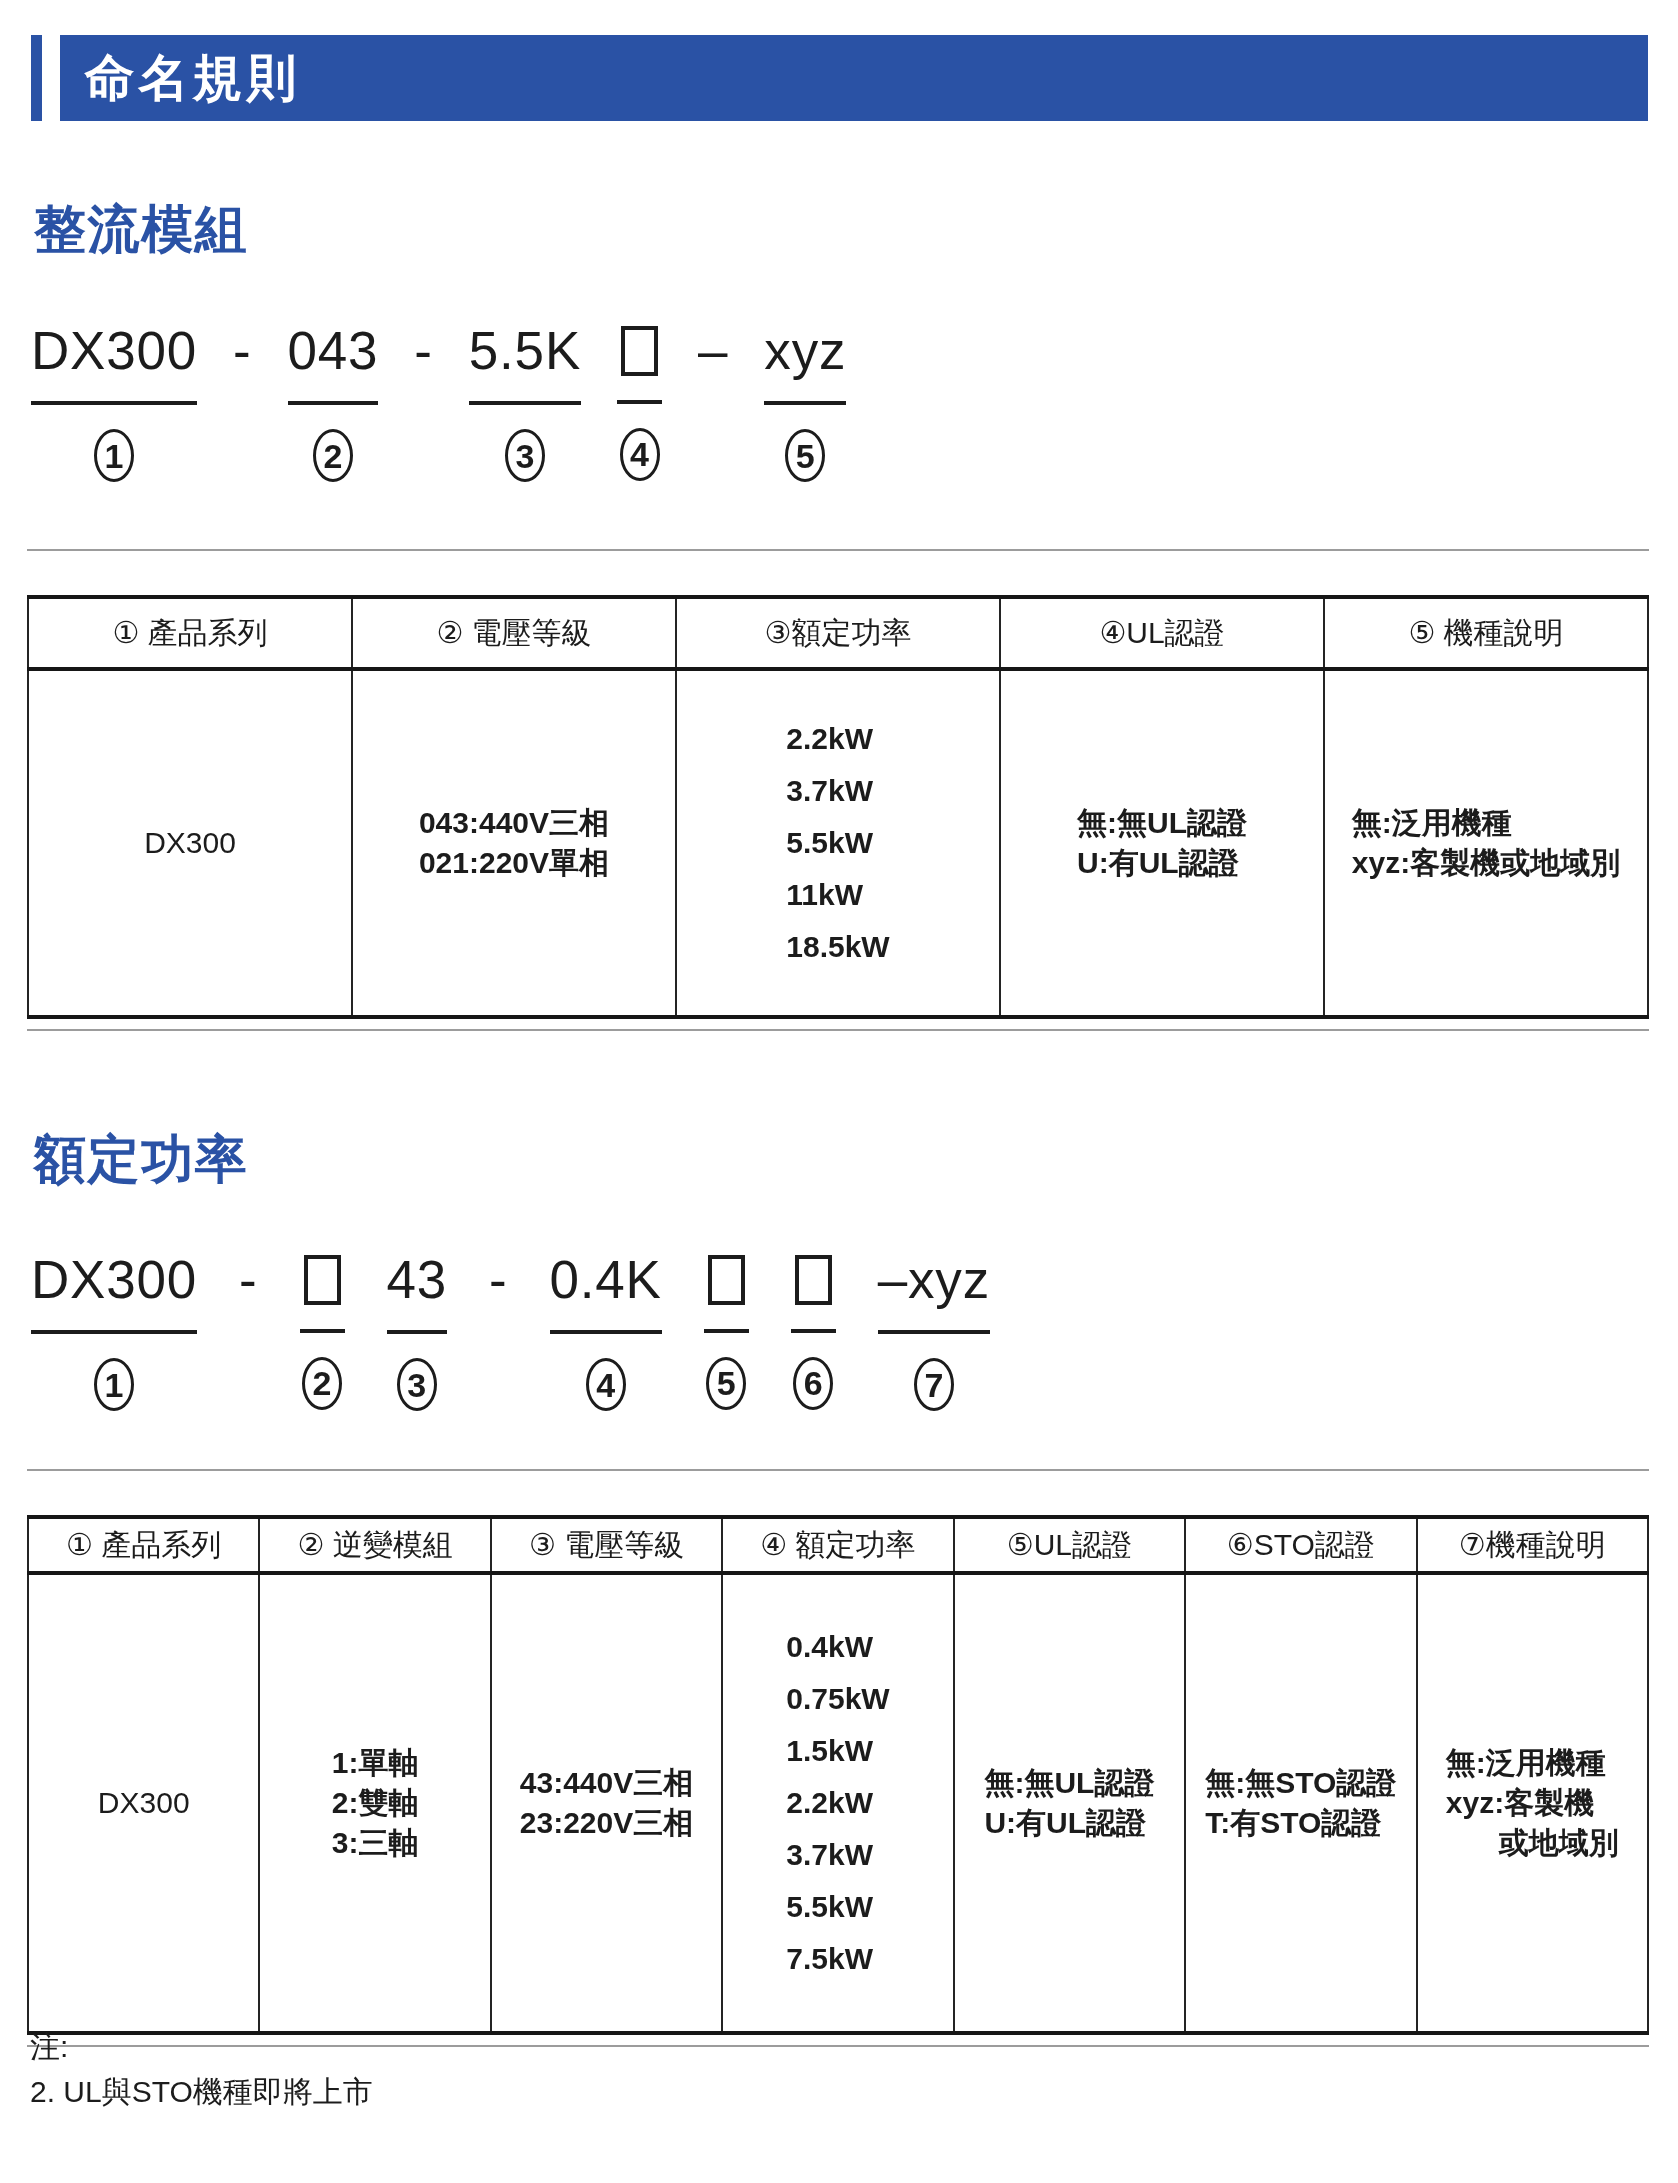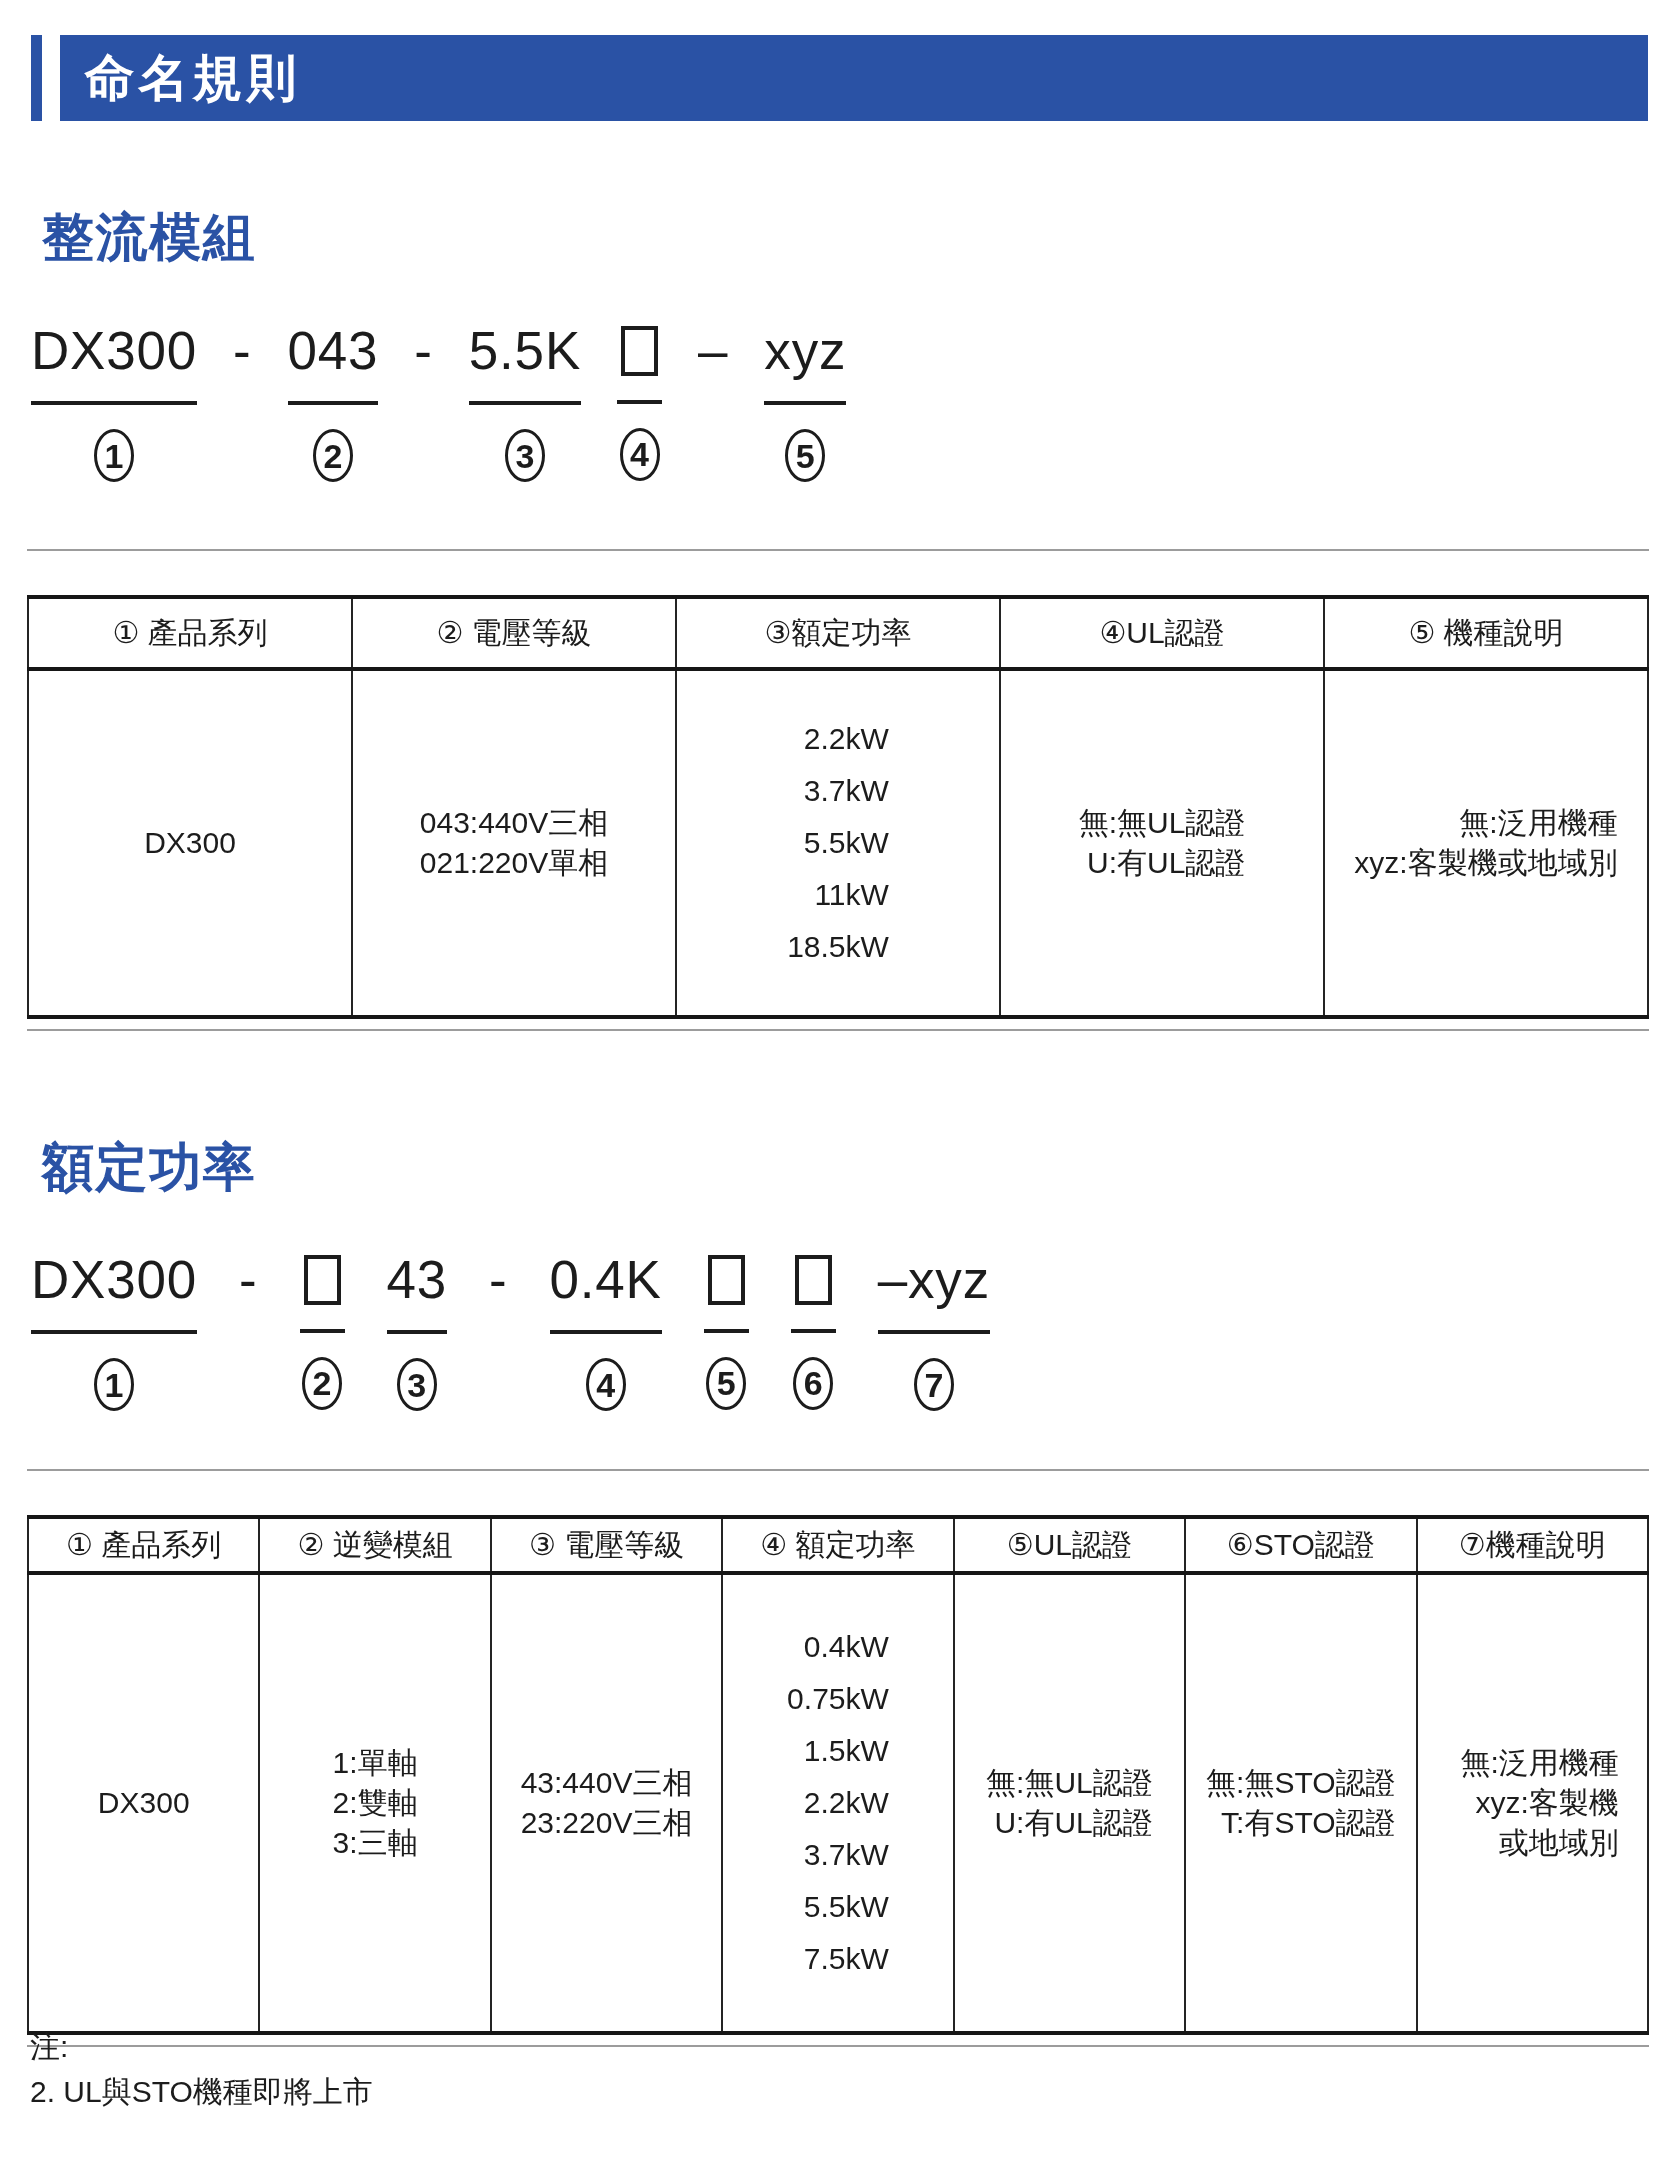--- a/index.html
+++ b/index.html
@@ -8,21 +8,21 @@
     font-family:"Liberation Sans","DejaVu Sans",sans-serif;color:#1c1c1c;overflow:hidden;
   }
 
   
   .banner{position:absolute;left:31px;top:35px;right:31px;height:86px;display:flex;}
   .banner-strip{width:10.5px;background:#2A52A5;margin-right:18px;}
   .banner-bar{flex:1;background:#2A52A5;display:flex;align-items:center;}
   .banner-bar h1{margin:0 0 0 25px;font-size:50px;font-weight:bold;color:#ffffff;letter-spacing:4px;}
 
   
-  .sec{position:absolute;left:30px;margin:12px;font-size:52px;font-weight:bold;color:#2A52A5;letter-spacing:1.6px;line-height:1.1;}
+  .sec{position:absolute;left:30px;margin:4px;font-size:52px;font-weight:bold;color:#2A52A5;letter-spacing:1.6px;line-height:1.1;}
   #sec-rect{top:197px;}
   #sec-inv{top:1127px;}
 
   
   .codeline{position:absolute;left:31px;display:flex;align-items:flex-start;}
   #code1{top:324px;gap:36px;}
   #code2{top:1253px;gap:42px;}
   .code,.sep{font-size:53px;line-height:1;font-weight:500;letter-spacing:0.8px;white-space:nowrap;}
   .seg{display:flex;flex-direction:column;align-items:center;}
   .seg .rule{align-self:stretch;height:0;border-bottom:4.8px solid #1c1c1c;margin-top:24px;}
@@ -38,21 +38,21 @@
   #t2{top:1469px;}
   .tbl{width:100%;border-collapse:collapse;table-layout:fixed;
     border-top:4.8px solid #161616;border-bottom:4.8px solid #161616;margin-top:36px;}
   .tbl th,.tbl td{border:2.4px solid #242424;font-weight:normal;text-align:center;
     vertical-align:middle;font-size:30px;padding:0;color:#1c1c1c;}
   .tbl thead th{border-bottom:4px solid #161616;}
   #t1 th{height:68px;}
   #t1 td{height:344px;}
   #t2 th{height:52px;}
   #t2 td{height:456px;}
-  .blk{display:inline-block;text-align:right;}
+  .blk{display:inline-block;text-align:left;font-weight:bold;}
   .line{line-height:40px;white-space:nowrap;}
   .wide .line{line-height:52px;}
   #t2 .wide .line{line-height:52px;}
   .indent{padding-left:53px;}
 
   
   .notes{position:absolute;left:30px;top:2024px;font-size:30px;line-height:45px;}
   .notes div{white-space:nowrap;}
 </style>
 </head>

